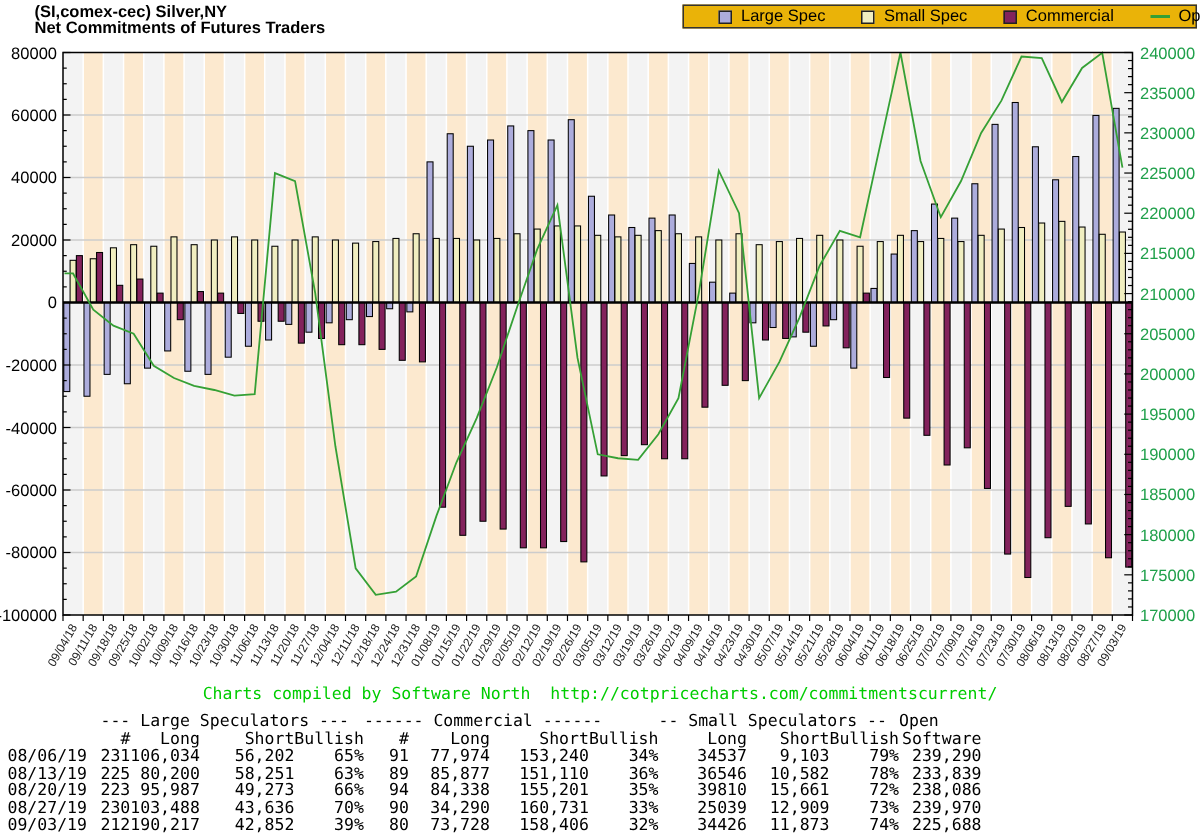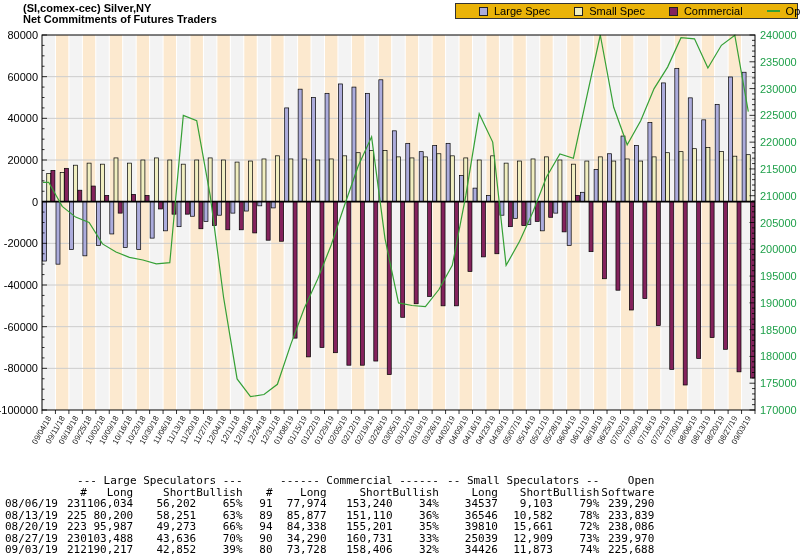--- a/index.html
+++ b/index.html
@@ -14,21 +14,21 @@
   .sq{width:7px;height:7px;border:1px solid #222;display:inline-block;}
   .dash{width:13px;height:2px;display:inline-block;}
   svg{position:absolute;left:0;top:0;display:block;}
   .footer-line{position:absolute;left:0;top:456px;width:800px;text-align:center;
                font-family:"DejaVu Sans Mono",monospace;font-size:11px;color:#00cc00;white-space:pre;}
   table.cot{position:absolute;left:5px;top:475px;border-collapse:collapse;table-layout:fixed;
             font-family:"DejaVu Sans Mono",monospace;font-size:11px;line-height:11.5px;color:#000;}
   table.cot td,table.cot th{padding:0;font-weight:normal;white-space:pre;overflow:visible;}
   table.cot .num{text-align:right;}
   table.cot .date{text-align:left;}
-  table.cot .grp{text-align:right;}
+  table.cot .grp{text-align:left;}
 </style>
 </head>
 <body>
 
 <div class="page">
   <div class="title-block">
     <div class="title-line">(SI,comex-cec) Silver,NY</div>
     <div class="title-line">Net Commitments of Futures Traders</div>
   </div>
 
@@ -561,20 +561,21 @@
       <text x="657.1037735849056" y="418" text-anchor="end" font-size="8" fill="#222" font-family="&quot;Liberation Sans&quot;,sans-serif" transform="rotate(-60 657.1037735849056 418)">07/16/19</text>
       <text x="670.5566037735849" y="418" text-anchor="end" font-size="8" fill="#222" font-family="&quot;Liberation Sans&quot;,sans-serif" transform="rotate(-60 670.5566037735849 418)">07/23/19</text>
       <text x="684.0094339622641" y="418" text-anchor="end" font-size="8" fill="#222" font-family="&quot;Liberation Sans&quot;,sans-serif" transform="rotate(-60 684.0094339622641 418)">07/30/19</text>
       <text x="697.4622641509434" y="418" text-anchor="end" font-size="8" fill="#222" font-family="&quot;Liberation Sans&quot;,sans-serif" transform="rotate(-60 697.4622641509434 418)">08/06/19</text>
       <text x="710.9150943396227" y="418" text-anchor="end" font-size="8" fill="#222" font-family="&quot;Liberation Sans&quot;,sans-serif" transform="rotate(-60 710.9150943396227 418)">08/13/19</text>
       <text x="724.3679245283018" y="418" text-anchor="end" font-size="8" fill="#222" font-family="&quot;Liberation Sans&quot;,sans-serif" transform="rotate(-60 724.3679245283018 418)">08/20/19</text>
       <text x="737.8207547169811" y="418" text-anchor="end" font-size="8" fill="#222" font-family="&quot;Liberation Sans&quot;,sans-serif" transform="rotate(-60 737.8207547169811 418)">08/27/19</text>
       <text x="751.2735849056604" y="418" text-anchor="end" font-size="8" fill="#222" font-family="&quot;Liberation Sans&quot;,sans-serif" transform="rotate(-60 751.2735849056604 418)">09/03/19</text>
     </svg>
 
+  <div class="footer-line">Charts compiled by Software North  http://cotpricecharts.com/commitmentscurrent/</div>
 
   <table class="cot" id="cot-table">
       <colgroup>
         <col style="width: 62px;">
         <col style="width: 16px;">
         <col style="width: 46px;">
         <col style="width: 63px;">
         <col style="width: 26px;">
         <col style="width: 30px;">
         <col style="width: 54px;">

